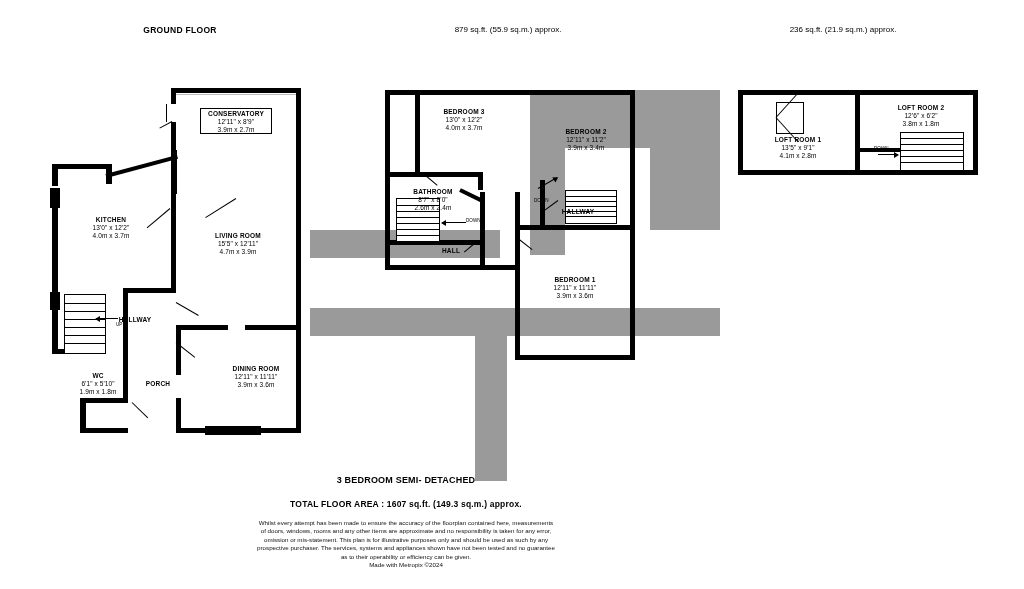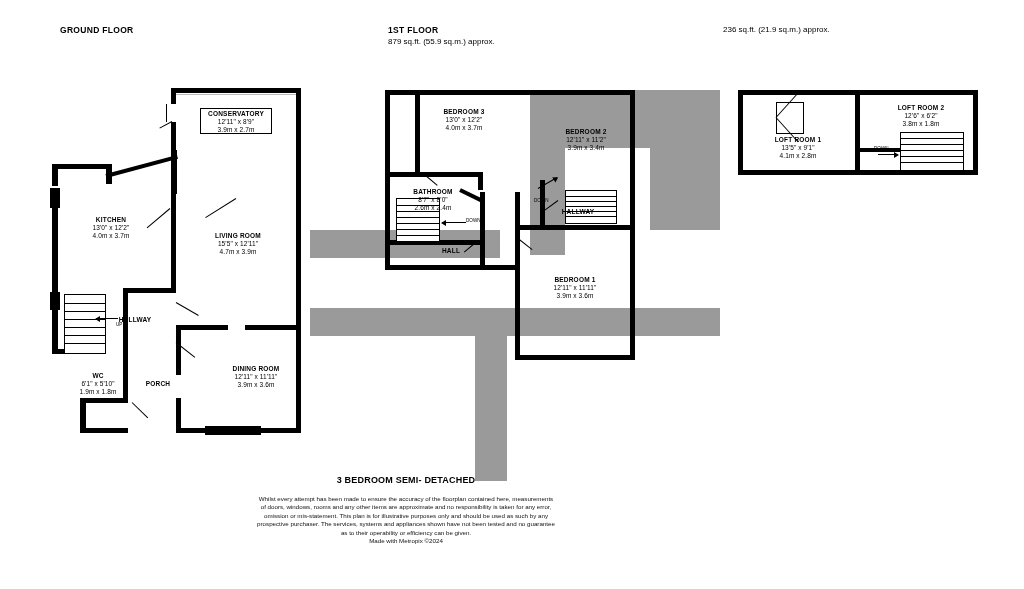--- a/index.html
+++ b/index.html
@@ -5,21 +5,21 @@
   html,body{margin:0;padding:0;}
   body{
     width:1024px;height:589px;
     background:#ffffff;
     font-family:"Liberation Sans", sans-serif;
     color:#000;
     position:relative;
     overflow:hidden;
   }
   .abs{position:absolute;}
-  .ctr{text-align:left;}
+  .ctr{text-align:center;}
 
   
   .floor-title{font-size:8.5px;font-weight:bold;letter-spacing:.3px;line-height:12px;}
   .floor-sub{font-size:8px;line-height:12px;}
 
   
   .room{font-size:6.5px;line-height:8px;text-align:center;}
   .room .name{font-weight:bold;letter-spacing:.2px;}
   .room .dim{letter-spacing:.1px;}
 
@@ -42,21 +42,20 @@
   .tinytxt{position:absolute;font-size:4.6px;}
 </style>
 </head>
 <body>
 
 <div class="abs ctr" style="left:60px;top:24px;width:240px;">
   <div class="floor-title">GROUND FLOOR</div>
 </div>
 
 <div class="abs ctr" style="left:388px;top:24px;width:240px;">
-  <div class="floor-title">1ST FLOOR</div>
   <div class="floor-sub">879 sq.ft. (55.9 sq.m.) approx.</div>
 </div>
 
 <div class="abs ctr" style="left:723px;top:24px;width:240px;">
   <div class="floor-sub">236 sq.ft. (21.9 sq.m.) approx.</div>
 </div>
 
 <div class="abs" style="left:40px;top:80px;width:280px;height:370px;">
 
   <div class="wall" style="left:131px;top:8px;width:130px;height:5px;"></div>
@@ -272,20 +271,21 @@
 
   <div class="room abs" style="left:145px;top:24px;width:92px;">
     <div class="name">LOFT ROOM 2</div>
     <div class="dim">12'6"  x 6'2"</div>
     <div class="dim">3.8m  x 1.8m</div>
   </div>
 </div>
 
 <div class="abs" style="left:0;top:475px;width:812px;">
   <div class="title-main">3 BEDROOM SEMI- DETACHED</div>
+  <div class="title-area" style="margin-top:14px;">TOTAL FLOOR AREA : 1607 sq.ft. (149.3 sq.m.) approx.</div>
   <div class="disclaimer" style="margin-top:10px;">
     <div>Whilst every attempt has been made to ensure the accuracy of the floorplan contained here, measurements</div>
     <div>of doors, windows, rooms and any other items are approximate and no responsibility is taken for any error,</div>
     <div>omission or mis-statement. This plan is for illustrative purposes only and should be used as such by any</div>
     <div>prospective purchaser. The services, systems and appliances shown have not been tested and no guarantee</div>
     <div>as to their operability or efficiency can be given.</div>
     <div>Made with Metropix ©2024</div>
   </div>
 </div>
 

